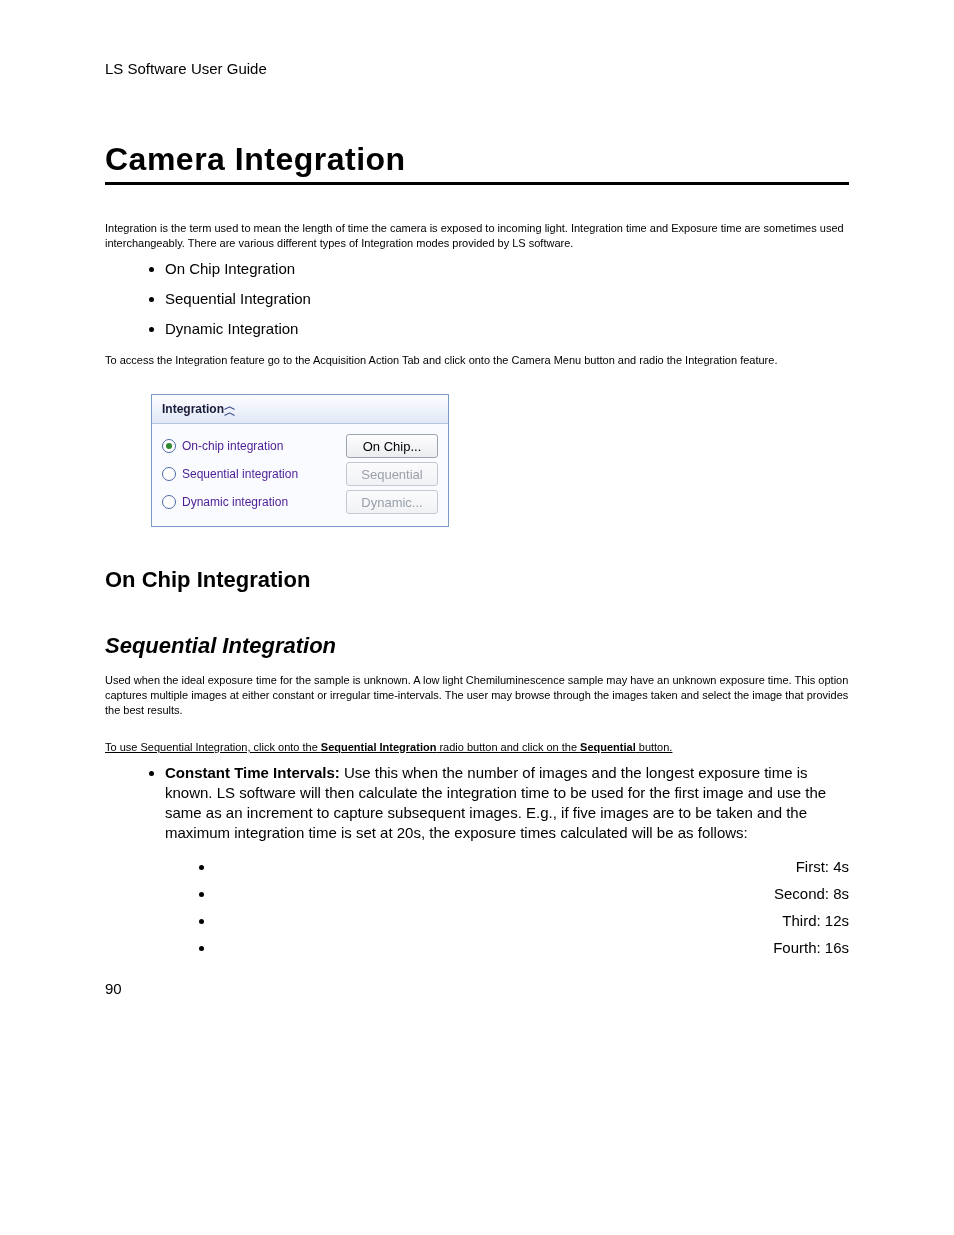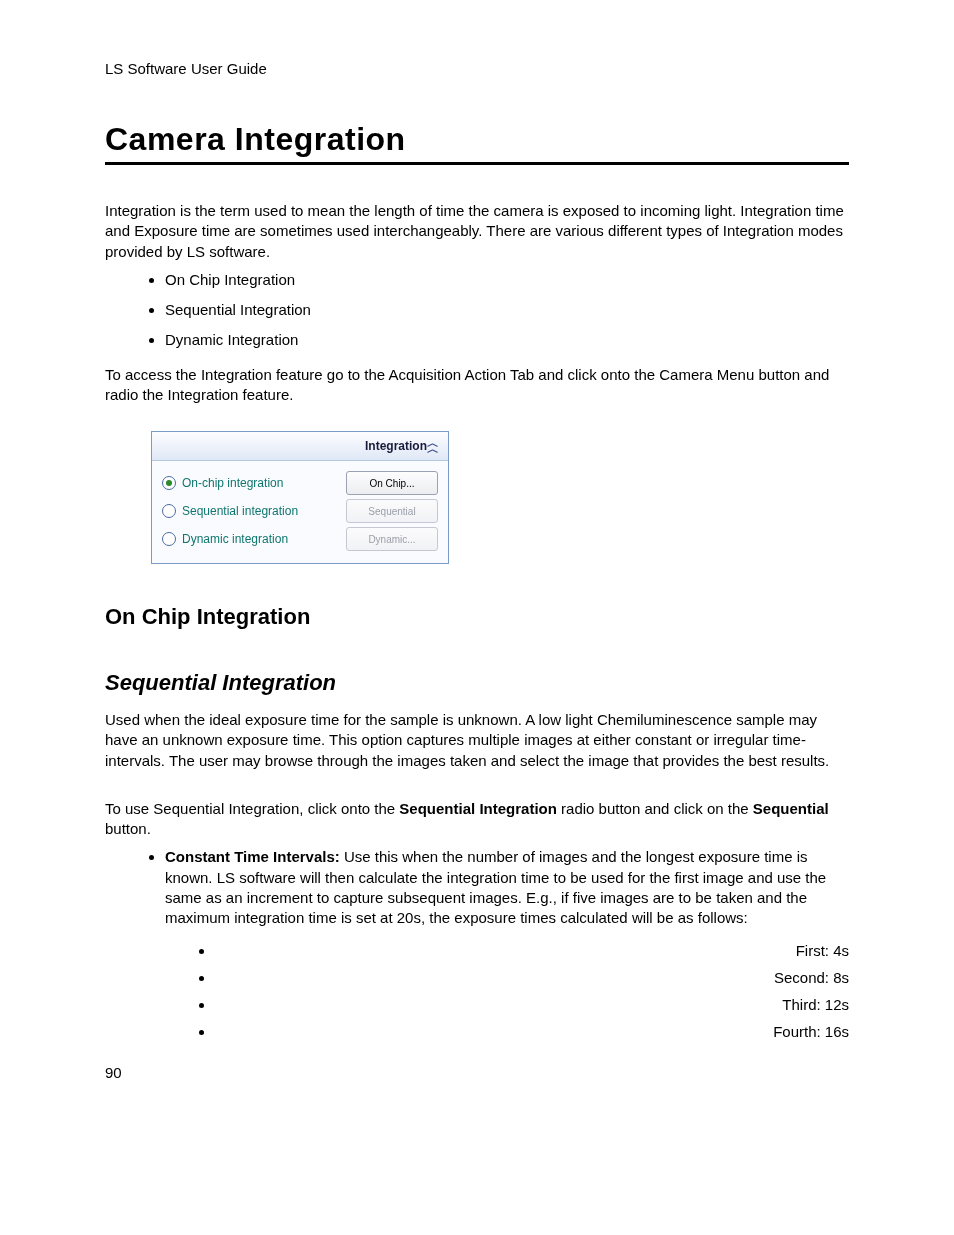--- a/index.html
+++ b/index.html
@@ -9,36 +9,36 @@
     font-family: Arial, Helvetica, sans-serif;
     color: #000;
     width: 954px;
   }
   .page {
     padding: 60px 105px 40px 105px;
     box-sizing: border-box;
   }
   .header-title {
     font-size: 15px;
-    margin-bottom: 44px;
+    margin-bottom: 64px;
   }
   .chapter-title {
     font-family: Liberation Sans, sans-serif;
     font-weight: 900;
     font-size: 32px;
     letter-spacing: 0.5px;
     margin-bottom: 4px;
   }
   .divider {
     border: none;
     border-top: 3px solid #000;
     margin: 0 0 36px 0;
   }
   .body-text {
-    font-size: 15px;
+    font-size: 11px;
     line-height: 1.35;
     margin: 0 0 8px 0;
   }
   ul.bullets {
     margin: 4px 0 14px 0;
     padding-left: 60px;
   }
   ul.bullets li {
     font-size: 15px;
     line-height: 1.35;
@@ -67,21 +67,21 @@
   .panel-wrap {
     margin: 26px 0 10px 46px;
     width: 296px;
     border: 1px solid #7a9ac7;
     background: #f4f6fb;
     font-family: Tahoma, Arial, sans-serif;
   }
   .panel-header {
     display: flex;
     align-items: center;
-    justify-content: flex-end;
+    justify-content: flex-start;
     height: 28px;
     padding: 0 10px;
     background: linear-gradient(#fdfdff, #e0e8f6);
     border-bottom: 1px solid #b5c6e0;
     font-size: 12px;
     font-weight: bold;
     color: #1a1a3a;
   }
   .panel-header .chevrons {
     font-size: 12px;
@@ -115,26 +115,26 @@
     background: #fff;
   }
   .radio .dot {
     width: 6px;
     height: 6px;
     border-radius: 50%;
     background: #2b8a2b;
   }
   .radio-label {
     font-size: 12px;
-    color: #0f766e;
+    color: #4c1d95;
   }
   .panel-btn {
     width: 92px;
     height: 24px;
-    font-size: 10px;
+    font-size: 13px;
     background: linear-gradient(#fdfdfe, #ecedf0);
     border: 1px solid #9aa3b2;
     border-radius: 3px;
     display: inline-flex;
     align-items: center;
     justify-content: center;
     box-sizing: border-box;
   }
   .panel-btn.active {
     color: #000;
@@ -200,21 +200,21 @@
         <span class="panel-btn disabled">Dynamic...</span>
       </div>
     </div>
   </div>
 
   <div class="h2">On Chip Integration</div>
 
   <div class="h2-italic">Sequential Integration</div>
   <p class="body-text">Used when the ideal exposure time for the sample is unknown. A low light Chemiluminescence sample may have an unknown exposure time. This option captures multiple images at either constant or irregular time-intervals. The user may browse through the images taken and select the image that provides the best results.</p>
 
-  <p class="body-text" style="margin-top:28px;">
+  <p class="body-text" style="margin-top:22px;text-decoration:underline;">
     <span>To use Sequential Integration, click onto the </span><span class="inline-bold">Sequential Integration</span><span> radio button and click on the </span><span class="inline-bold">Sequential</span><span> button.</span>
   </p>
 
   <ul class="bullets">
     <li>
       <span class="inline-bold">Constant Time Intervals:</span><span> Use this when the number of images and the longest exposure time is known. LS software will then calculate the integration time to be used for the first image and use the same as an increment to capture subsequent images. E.g., if five images are to be taken and the maximum integration time is set at 20s, the exposure times calculated will be as follows:</span>
     </li>
   </ul>
 
   <ul class="sub-bullets">

